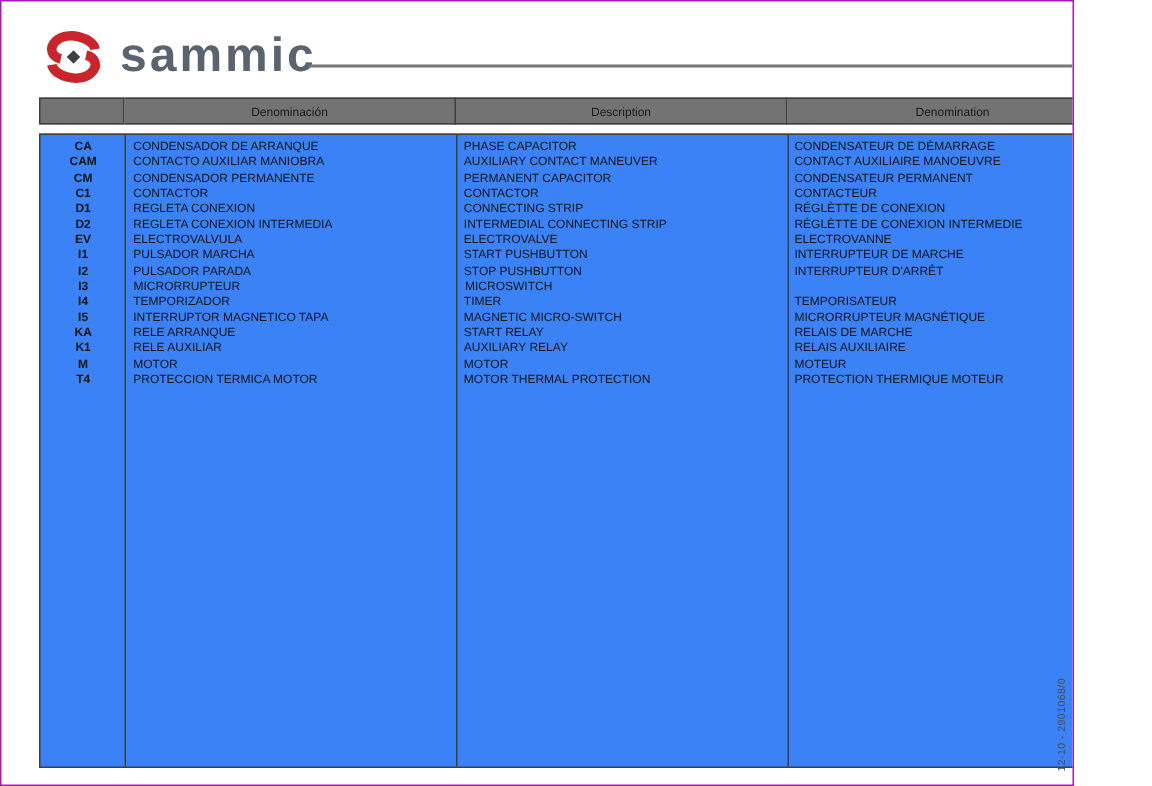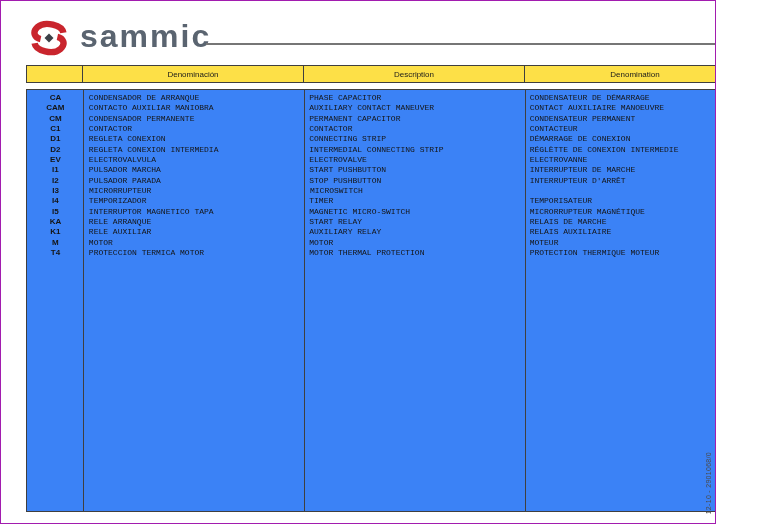--- a/index.html
+++ b/index.html
@@ -25,42 +25,42 @@
   .model {
     position:absolute; left:721px; top:38px;
     font-size:8px; font-weight:bold; color:#222222; letter-spacing:0.2px;
   }
 
   
   .thead { position:absolute; left:25px; top:64px; width:720px; height:18px; display:flex; }
   .th {
     box-sizing:border-box;
     border:1px solid #3f3f3f; border-left-width:0;
-    background:#fde047;
+    background:#737373;
     font-size:8px; color:#1a1a1a;
     display:flex; align-items:center; justify-content:center;
   }
   .th.first { border-left-width:1px; }
   .w-code { width:57px; }
   .w-col  { width:221px; }
 
   .tbody {
     position:absolute; left:25px; top:88px; width:720px; height:423px;
     box-sizing:border-box; border:1px solid #3f3f3f; background:#3b82f6;
   }
   .vline { position:absolute; top:0; bottom:0; width:1px; background:#3f3f3f; }
   .vline.v1 { left:56px; }
   .vline.v2 { left:277px; }
   .vline.v3 { left:498px; }
 
   .rows { position:absolute; left:0; top:3px; right:0; }
   .trow { display:flex; height:10.35px; line-height:10.35px; font-size:8px; color:#141414; white-space:nowrap; }
   .tcell { box-sizing:border-box; overflow:hidden; }
   .c-code { width:57px; text-align:center; font-weight:bold; }
-  .c-es, .c-en, .c-fr { width:221px; padding-left:5px;font-family:Liberation Mono, monospace; }
+  .c-es, .c-en, .c-fr { width:221px; padding-left:5px; }
 
   
   .doc-code {
     position:absolute; right:3px; bottom:9px;
     writing-mode:vertical-rl; transform:rotate(180deg);
     font-size:7px; color:#4a4a4a; letter-spacing:0.3px;
   }
 </style>
 </head>
 <body>
@@ -111,21 +111,21 @@
         <div class="trow">
           <div class="tcell c-code">C1</div>
           <div class="tcell c-es">CONTACTOR</div>
           <div class="tcell c-en">CONTACTOR</div>
           <div class="tcell c-fr">CONTACTEUR</div>
         </div>
         <div class="trow">
           <div class="tcell c-code">D1</div>
           <div class="tcell c-es">REGLETA CONEXION</div>
           <div class="tcell c-en">CONNECTING STRIP</div>
-          <div class="tcell c-fr">DÉMARRAGE DE CONEXION</div>
+          <div class="tcell c-fr">RÉGLÈTTE DE CONEXION</div>
         </div>
         <div class="trow">
           <div class="tcell c-code">D2</div>
           <div class="tcell c-es">REGLETA CONEXION INTERMEDIA</div>
           <div class="tcell c-en">INTERMEDIAL CONNECTING STRIP</div>
           <div class="tcell c-fr">RÉGLÈTTE DE CONEXION INTERMEDIE</div>
         </div>
         <div class="trow">
           <div class="tcell c-code">EV</div>
           <div class="tcell c-es">ELECTROVALVULA</div>

